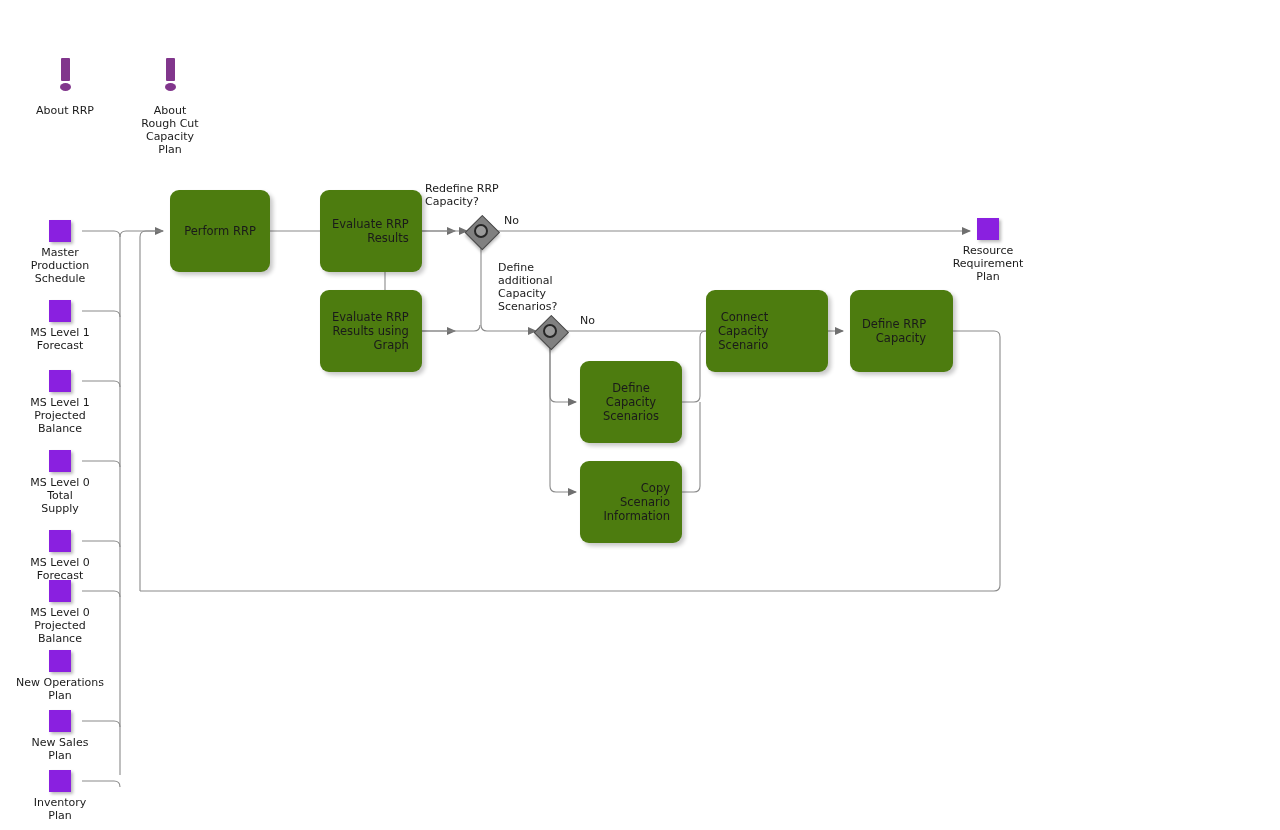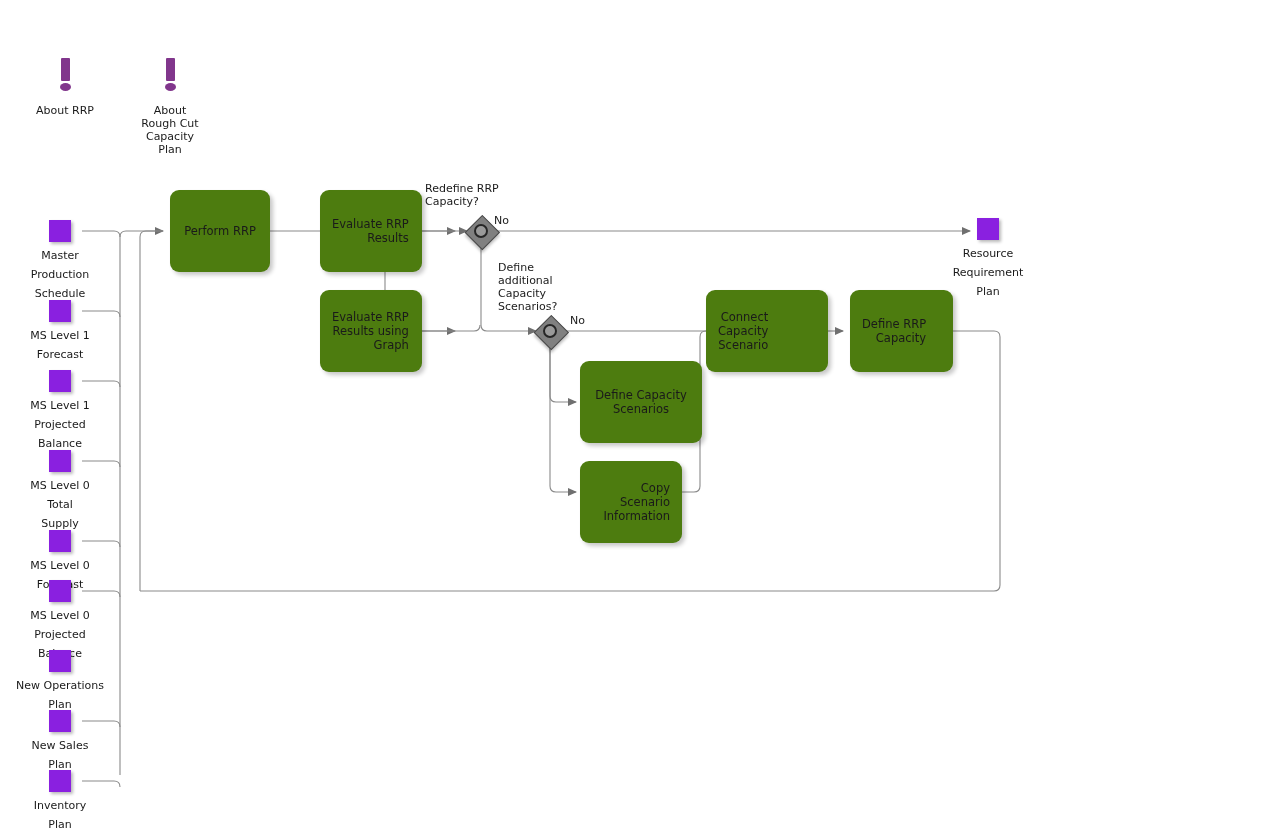--- a/index.html
+++ b/index.html
@@ -44,21 +44,21 @@
     white-space:pre-line;
   }
 
   
   .dataobj{position:absolute;text-align:center;}
   .dataobj .sq{
     width:22px;height:22px;background:#8A20E0;margin:0 auto;
     box-shadow:2px 2px 3px rgba(0,0,0,.28);
   }
   .dataobj .dlabel{
-    font-size:11px;line-height:19px;margin-top:4px;color:#1a1a1a;
+    font-size:11px;line-height:13px;margin-top:4px;color:#1a1a1a;
     white-space:pre-line;
   }
 
   
   .task{
     position:absolute;
     background:#4d7c0f;
     border-radius:9px;
     box-shadow:3px 3px 4px rgba(0,0,0,.22);
     font-size:11.5px;
@@ -88,21 +88,21 @@
     border:2.5px solid #262626;border-radius:50%;
     background:#9a9a9a;
     box-sizing:border-box;
   }
 
   
   .flabel{
     position:absolute;font-size:11px;line-height:13px;color:#1a1a1a;
     text-align:left;white-space:pre-line;
   }
-  .flabel.small{font-size:11px;}
+  .flabel.small{font-size:11px;margin-left:10px;}
 </style>
 </head>
 <body>
 
 <div id="canvas">
 
 
   <svg class="wires" viewBox="0 0 1280 830">
     <defs>
       <marker id="arrow" markerWidth="9" markerHeight="8" refX="8" refY="4" orient="auto" markerUnits="userSpaceOnUse">
@@ -241,21 +241,21 @@
     <span>Evaluate RRP
 Results</span>
   </div>
 
   <div class="task left" style="left:320px;top:290px;width:102px;height:82px;">
     <span>Evaluate RRP
 Results using
 Graph</span>
   </div>
 
-  <div class="task center" style="left:580px;top:361px;width:122px;height:82px;">
+  <div class="task center" style="left:580px;top:361px;width:102px;height:82px;">
     <span>Define Capacity
 Scenarios</span>
   </div>
 
   <div class="task left" style="left:580px;top:461px;width:102px;height:82px;">
     <span>Copy Scenario
 Information</span>
   </div>
 
   <div class="task left" style="left:706px;top:290px;width:122px;height:82px;">

